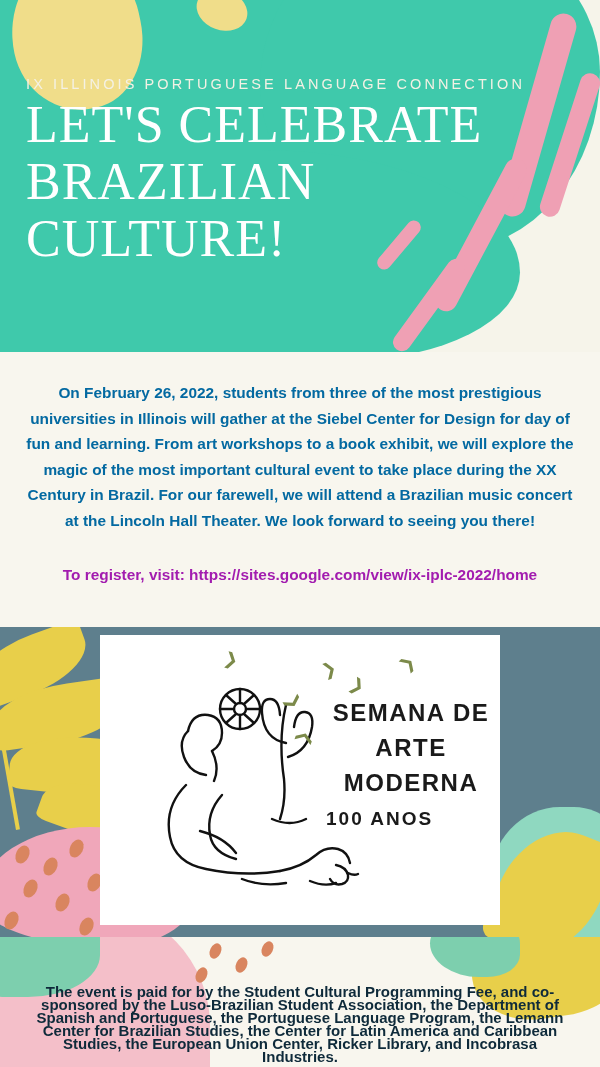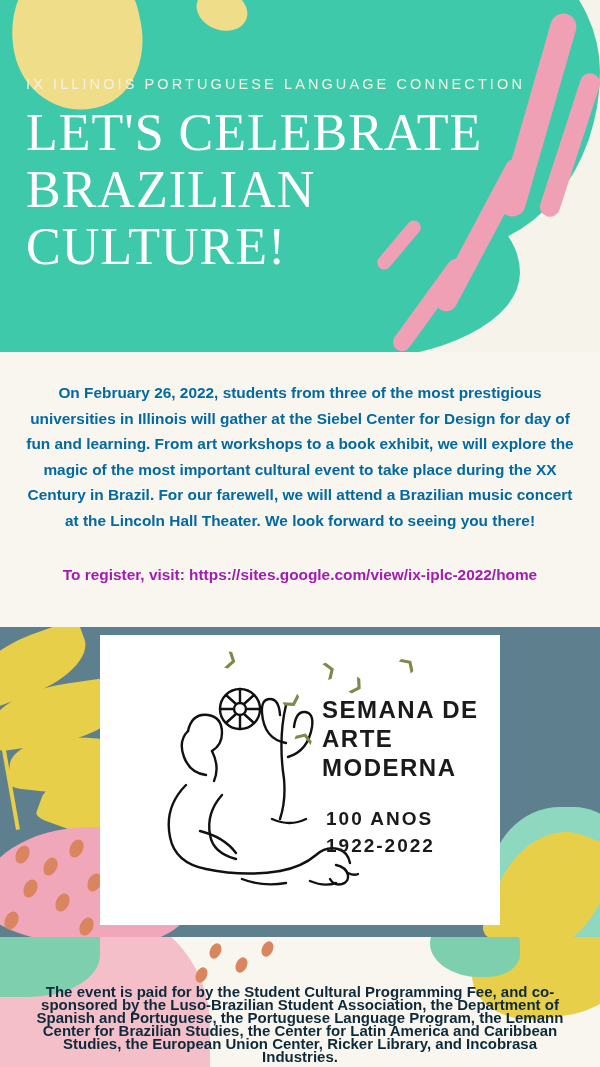--- a/index.html
+++ b/index.html
@@ -79,21 +79,21 @@
     left: 26px; top: 76px;
     width: 540px;
     color: #f4f1e4;
     font-size: 14.5px;
     letter-spacing: 3.1px;
     font-weight: 400;
     font-family: "Liberation Sans", sans-serif;
   }
   .headline {
     position: absolute;
-    left: 26px; top: 104px;
+    left: 26px; top: 96px;
     width: 520px;
     color: #ffffff;
     font-family: "Liberation Serif", serif;
     font-size: 52px;
     line-height: 57px;
     letter-spacing: 1px;
   }
 
   
   .body-section {
@@ -183,21 +183,22 @@
     background: #ffffff;
   }
   .art-title {
     position: absolute;
     left: 222px; top: 60px;
     color: #1a1a1a;
     font-family: "Liberation Sans", sans-serif;
     font-size: 24px;
     font-weight: bold;
     letter-spacing: 1.5px;
-    line-height: 29px;
+    line-height: 35px;
+    text-align: center;
   }
   .art-years {
     position: absolute;
     left: 226px; top: 170px;
     color: #1a1a1a;
     font-family: "Liberation Sans", sans-serif;
     font-size: 19px;
     font-weight: bold;
     letter-spacing: 2px;
     line-height: 27px;
@@ -344,21 +345,20 @@
           <path d="M180 236 q22 -4 36 -16 q10 -9 22 -6 q10 3 12 14"></path>
           <path d="M236 230 q10 2 12 10 q1 7 -6 9 q-8 2 -12 -5"></path>
           <path d="M210 246 q14 6 26 2"></path>
           <path d="M248 238 q6 3 10 1"></path>
           <path d="M142 244 q20 8 44 4"></path>
         </g>
       </svg>
       <div class="art-title">SEMANA DE ARTE MODERNA</div>
       <div class="art-years">
         <div>100 ANOS</div>
-        <div>1922-2022</div>
       </div>
       <span class="leaf-mark" style="left:222px; top:24px;  transform:rotate(-20deg);">❯</span>
       <span class="leaf-mark" style="left:250px; top:40px;  transform:rotate(30deg);">❯</span>
       <span class="leaf-mark" style="left:186px; top:56px;  transform:rotate(60deg);">❯</span>
       <span class="leaf-mark" style="left:300px; top:18px;  transform:rotate(-45deg);">❯</span>
       <span class="leaf-mark" style="left:124px; top:14px;  transform:rotate(15deg);">❯</span>
       <span class="leaf-mark" style="left:196px; top:92px;  transform:rotate(-70deg);">❯</span>
     </div>
   </div>
 

